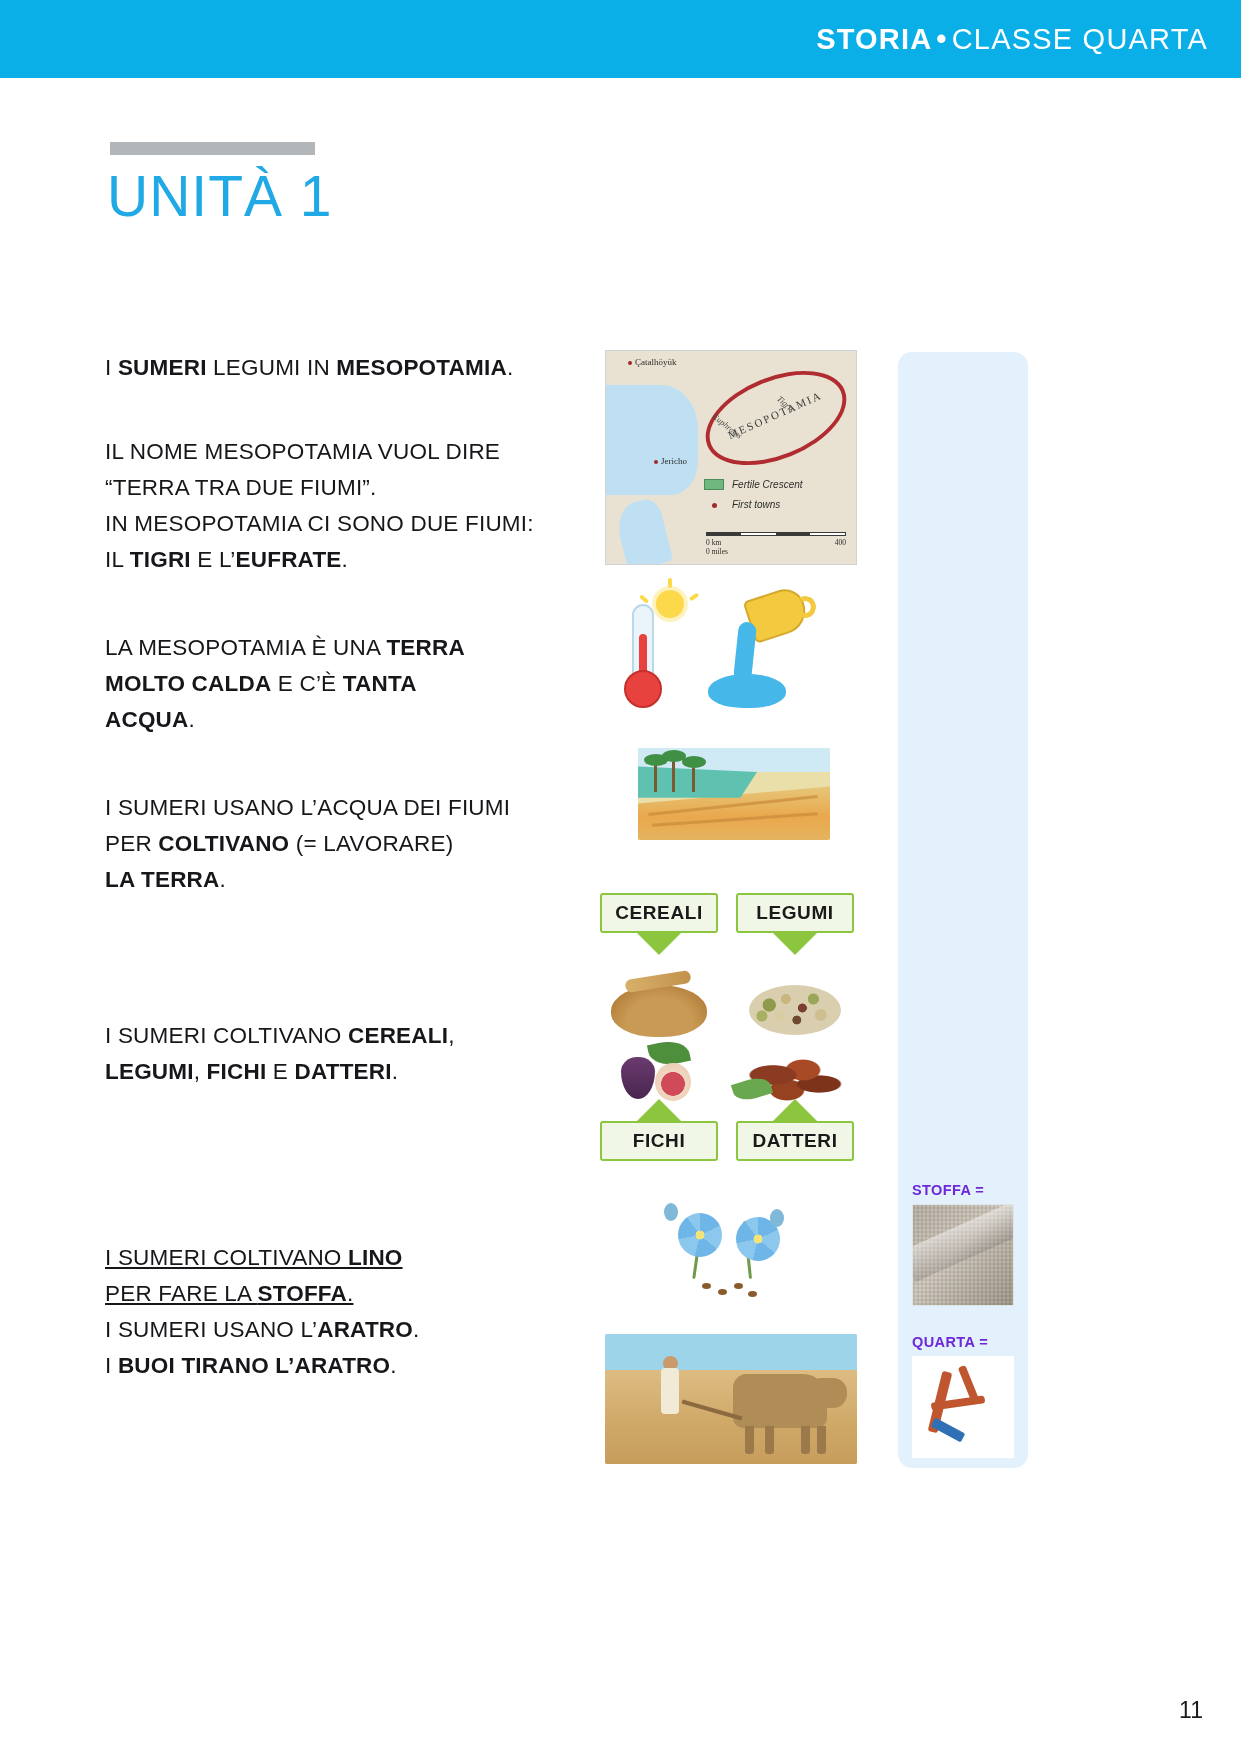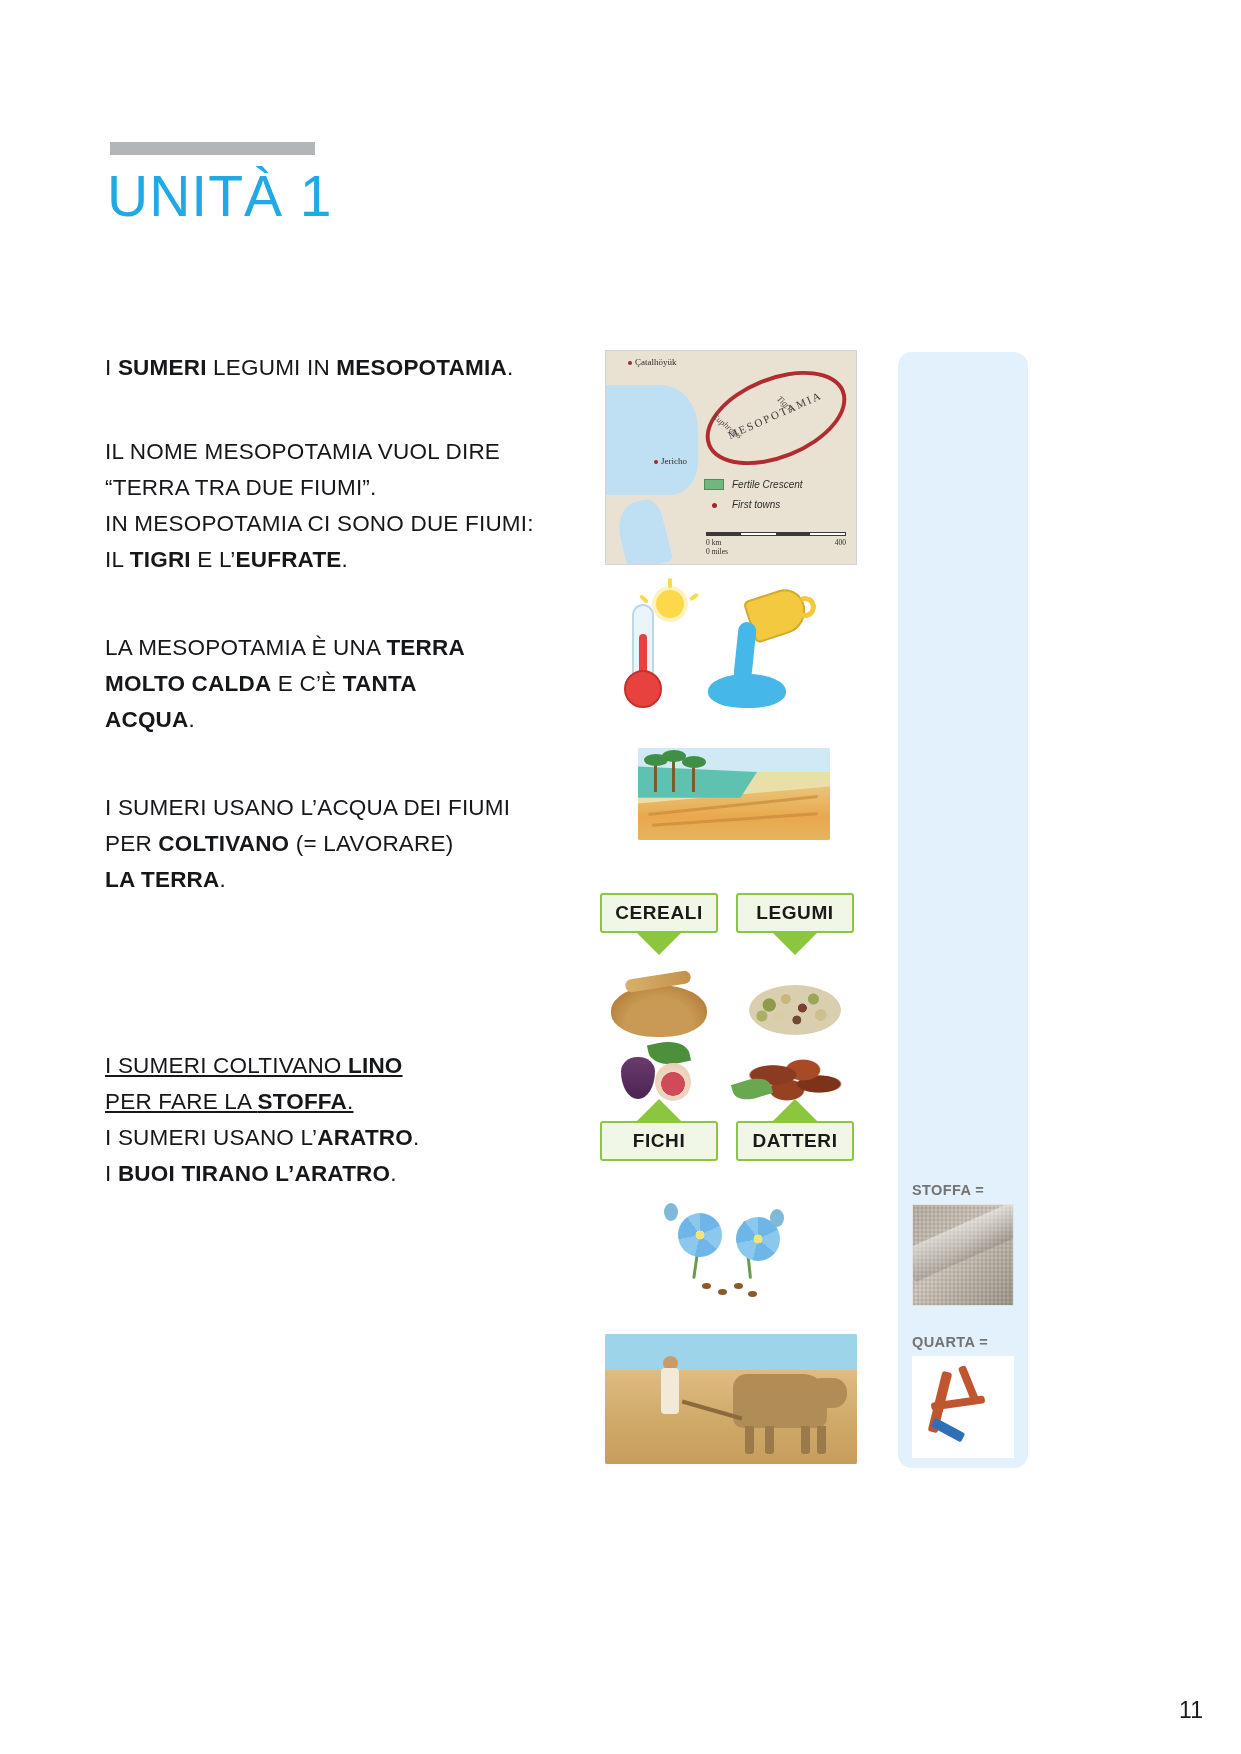--- a/index.html
+++ b/index.html
@@ -430,21 +430,21 @@
   
   .sidebar {
     position: absolute;
     left: 898px; top: 352px;
     width: 130px; height: 1116px;
     background: #e2f1fb;
     border-radius: 14px;
   }
   .side-entry { position: absolute; left: 14px; width: 104px; }
   .side-label {
-    font-size: 14.5px; font-weight: 800; color: #737373; letter-spacing: 0.4px;
+    font-size: 14.5px; font-weight: 800; color: #6d28d9; letter-spacing: 0.4px;
     margin-bottom: 6px;
   }
   .side-thumb {
     width: 102px; height: 102px;
     border: 1px solid #dfe6ea; background: #fff; overflow: hidden;
     position: relative;
   }
   .entry-stoffa { top: 830px; }
   .entry-aratro { top: 982px; }
   .cloth {
@@ -487,29 +487,35 @@
     position: absolute;
     right: 38px; bottom: 30px;
     font-size: 23px; color: #1a1a1a; font-weight: 400;
   }
 </style>
 </head>
 <body>
 
 <div class="page">
 
+  <div class="header-bar">
+    <div class="header-text">
+      <span class="hdr-strong">STORIA</span><span class="hdr-dot">•</span><span>CLASSE QUARTA</span>
+    </div>
+  </div>
 
   <div class="title-rule"></div>
   <div class="unit-label">UNITÀ 1</div>
 
   <div class="body-col">
     <p class="para" id="para-0"><span>I </span><b>SUMERI</b><span> LEGUMI IN </span><b>MESOPOTAMIA</b><span>.</span></p>
     <p class="para p-gap-1" id="para-1"><span>IL NOME MESOPOTAMIA VUOL DIRE</span><br><span>“TERRA TRA DUE FIUMI”.</span><br><span>IN MESOPOTAMIA CI SONO DUE FIUMI:</span><br><span>IL </span><b>TIGRI</b><span> E L’</span><b>EUFRATE</b><span>.</span></p>
     <p class="para p-gap-2" id="para-2"><span>LA MESOPOTAMIA È UNA </span><b>TERRA</b><br><b>MOLTO CALDA</b><span> E C’È </span><b>TANTA</b><br><b>ACQUA</b><span>.</span></p>
     <p class="para p-gap-3" id="para-3"><span>I SUMERI USANO L’ACQUA DEI FIUMI</span><br><span>PER </span><b>COLTIVANO</b><span> (= LAVORARE)</span><br><b>LA TERRA</b><span>.</span></p>
+    <p class="para p-gap-4" id="para-4"><span>I SUMERI COLTIVANO </span><b>CEREALI</b><span>,</span><br><b>LEGUMI</b><span>, </span><b>FICHI</b><span> E </span><b>DATTERI</b><span>.</span></p>
     <p class="para p-gap-5" id="para-5"><span>I SUMERI COLTIVANO </span><b>LINO</b><br><span>PER FARE LA </span><b>STOFFA</b><span>.</span></p>
     <p class="para p-gap-6" id="para-6"><span>I SUMERI USANO L’</span><b>ARATRO</b><span>.</span><br><span>I </span><b>BUOI TIRANO L’ARATRO</b><span>.</span></p>
   </div>
 
   <div class="map-fig">
     <div class="map-land-top"></div>
     <div class="map-sea-med"></div>
     <div class="map-sea-red"></div>
     <div class="map-crescent"></div>
     <div class="map-meso-label">MESOPOTAMIA</div>

